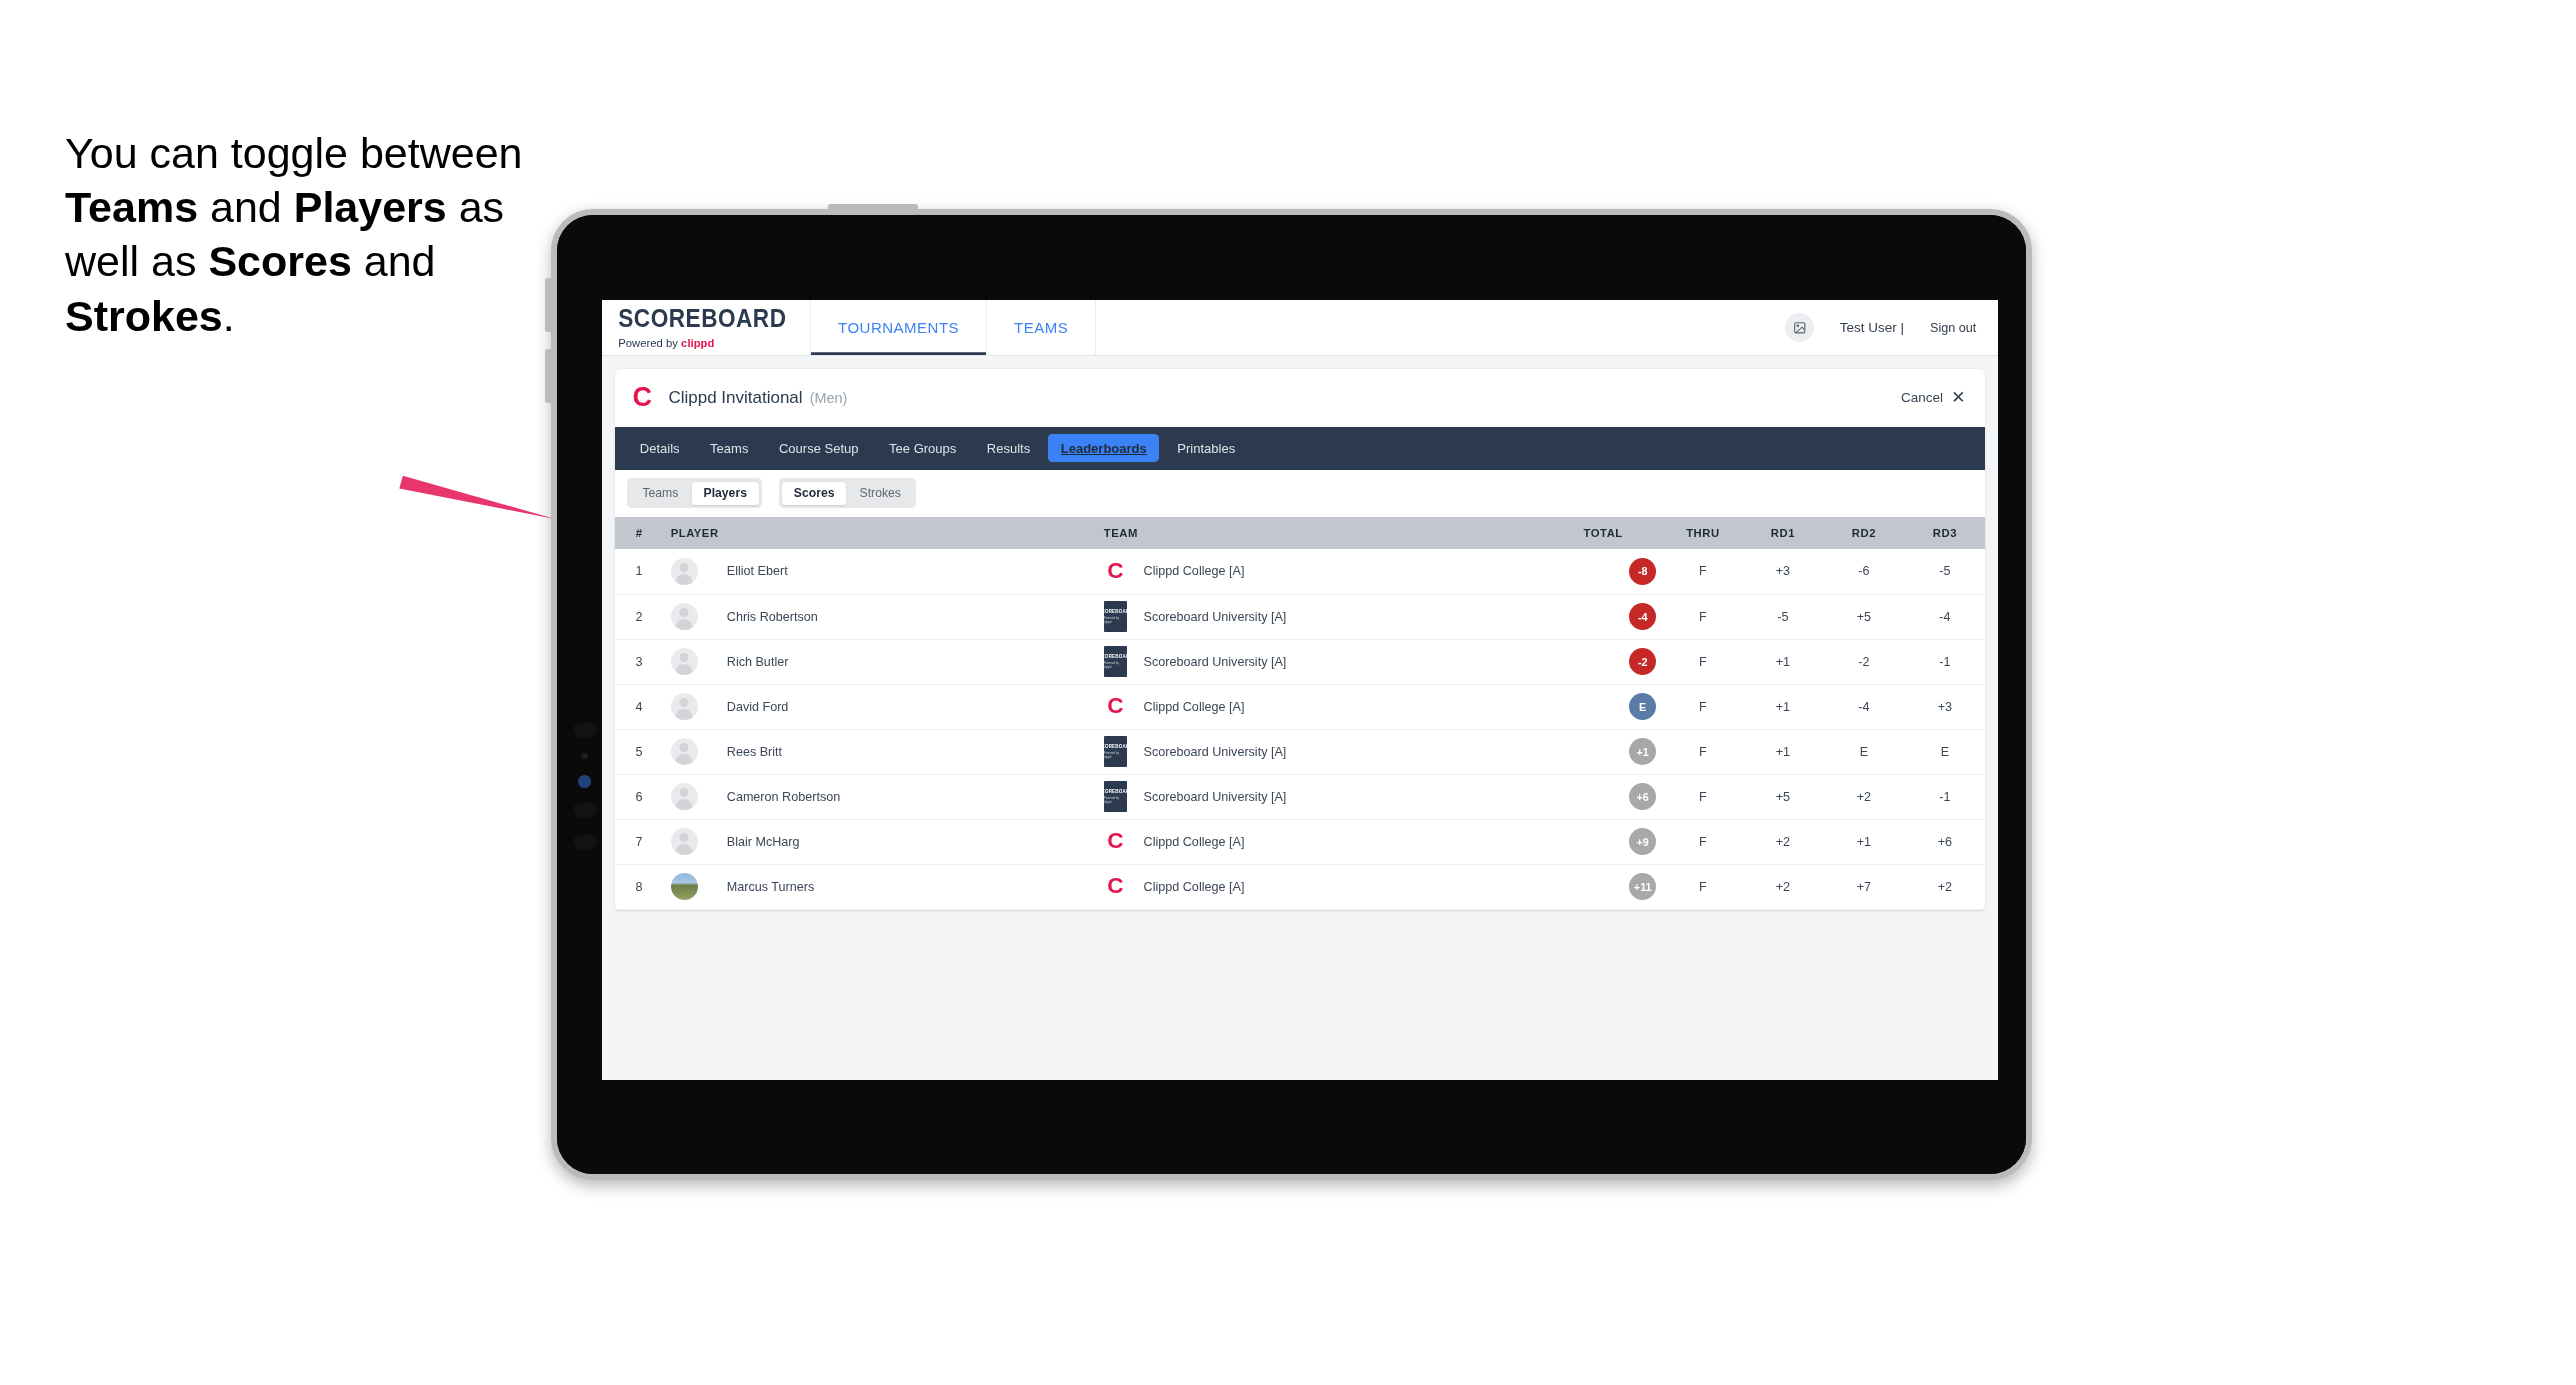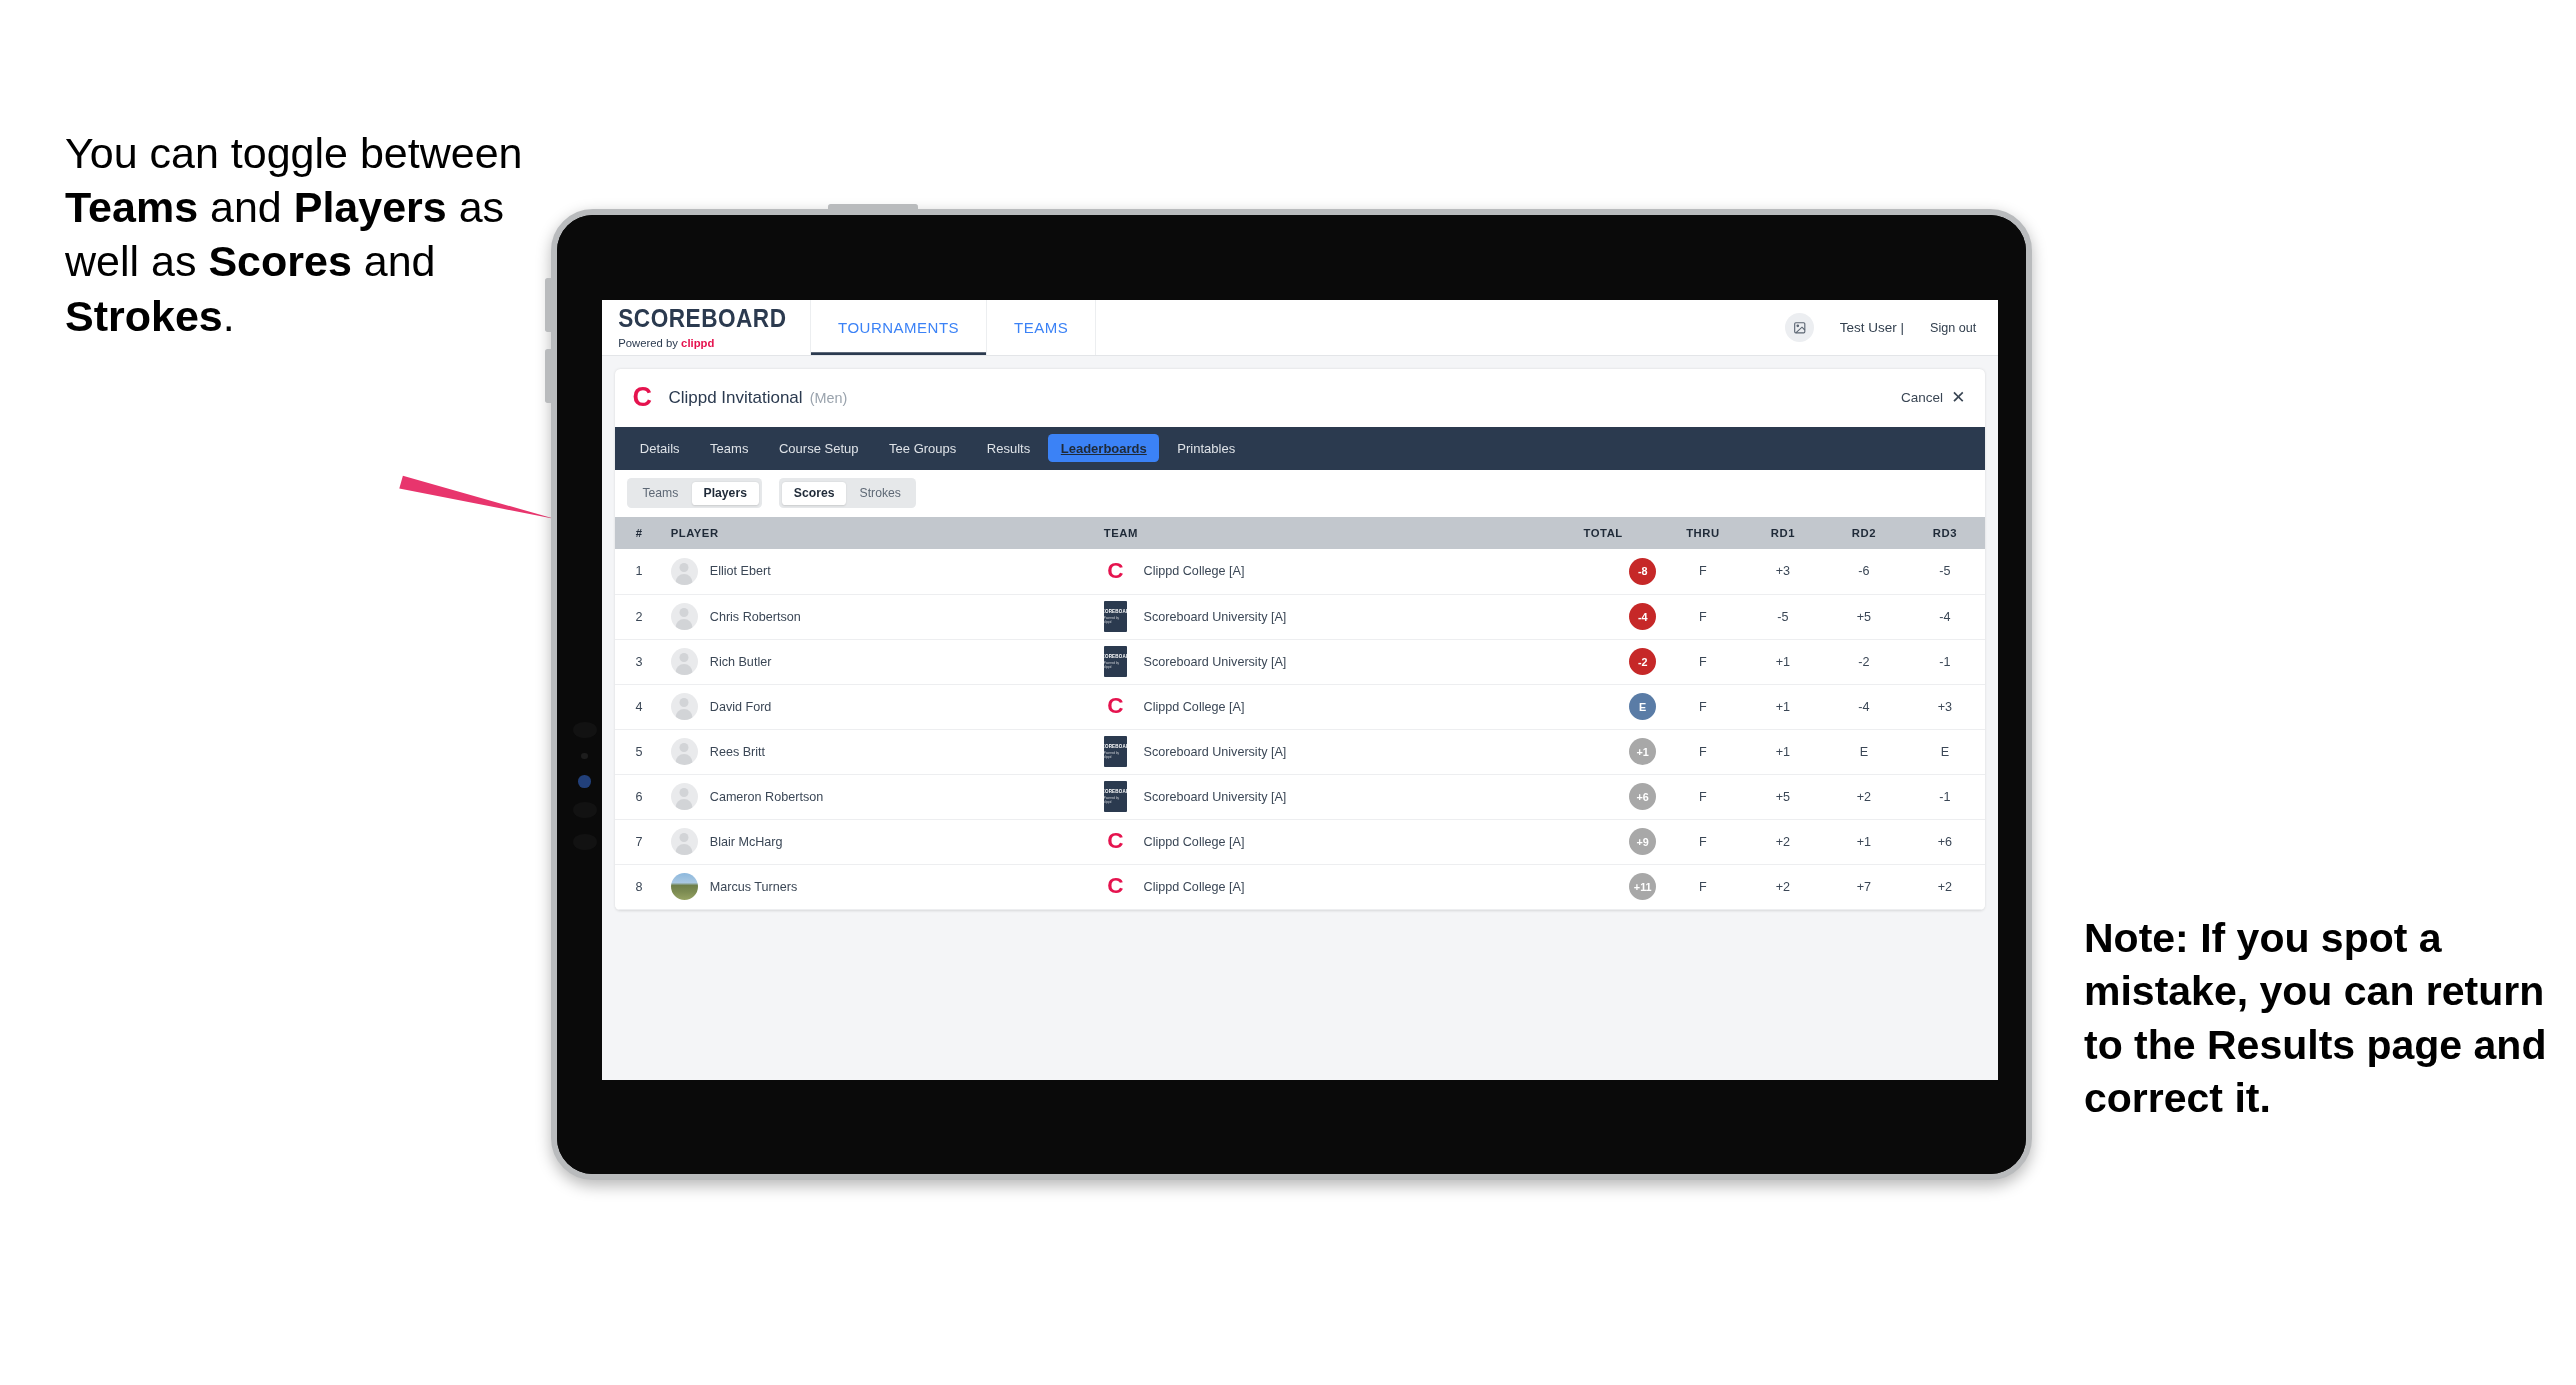--- a/index.html
+++ b/index.html
@@ -115,21 +115,21 @@
   }
   table.lb tbody td { height: 45px; border-bottom: 0.9px solid #edeef0;
                       font-size: 12.6px; color:#3b4756; padding: 0 7.2px; }
   .col-rank { width: 49px; text-align:center !important; }
   .col-player { width: 433px; margin-top: 40px; }
   .col-team { }
   .col-total { width: 87px; text-align:right; }
   .col-thru { width: 79px; text-align:center !important; }
   .col-rd { width: 81px; text-align:center !important; }
 
-  .player-cell { display:flex; align-items:center; gap: 12px; }
+  .player-cell { display:flex; align-items:center; gap: 29px; }
   .p-avatar { width: 27px; height: 27px; border-radius: 50%; background:#e9eaec;
               flex: 0 0 27px; position:relative; overflow:hidden; }
   .p-avatar .head { position:absolute; left:50%; top:5.4px; width:9px; height:9px;
                     border-radius:50%; background:#d2d4d7; transform:translateX(-50%); }
   .p-avatar .body { position:absolute; left:50%; top:16.3px; width:17px; height:12.6px;
                     border-radius: 9px 9px 0 0; background:#d2d4d7;
                     transform:translateX(-50%); }
   .p-avatar.photo { background: linear-gradient(#8db8dd 0%, #a9c8e2 36%, #6e7f4a 46%, #7d8c52 70%, #96a363 100%); }
 
   .team-cell { display:flex; align-items:center; gap: 16.3px; }
@@ -159,21 +159,20 @@
   <div class="annot-left">
     <span id="annot-left-text"><span>You can toggle between </span><b>Teams</b><span> and </span><b>Players</b><span> as well as </span><b>Scores</b><span> and </span><b>Strokes</b><span>.</span></span>
   </div>
 
   <svg class="arrow-svg" viewBox="0 0 300 120">
     <defs></defs>
     <path d="M6,22 L232,86 L222,55 L292,96 L214,112 L226,80 L2,36 Z" fill="#e8356d"></path>
     <polygon points="200,44 296,96 196,118" fill="#e8356d"></polygon>
   </svg>
 
-  <div class="annot-right">Note: If you spot a mistake, you can return to the Results page and correct it.</div>
 
   <div class="tablet">
     <div class="tablet-inner"></div>
     <div class="btn-power"></div>
     <div class="btn-vol btn-v1"></div>
     <div class="btn-vol btn-v2"></div>
     <div class="cam cam1"></div>
     <div class="cam cam2"></div>
     <div class="cam cam3"></div>
     <div class="cam cam4"></div>

